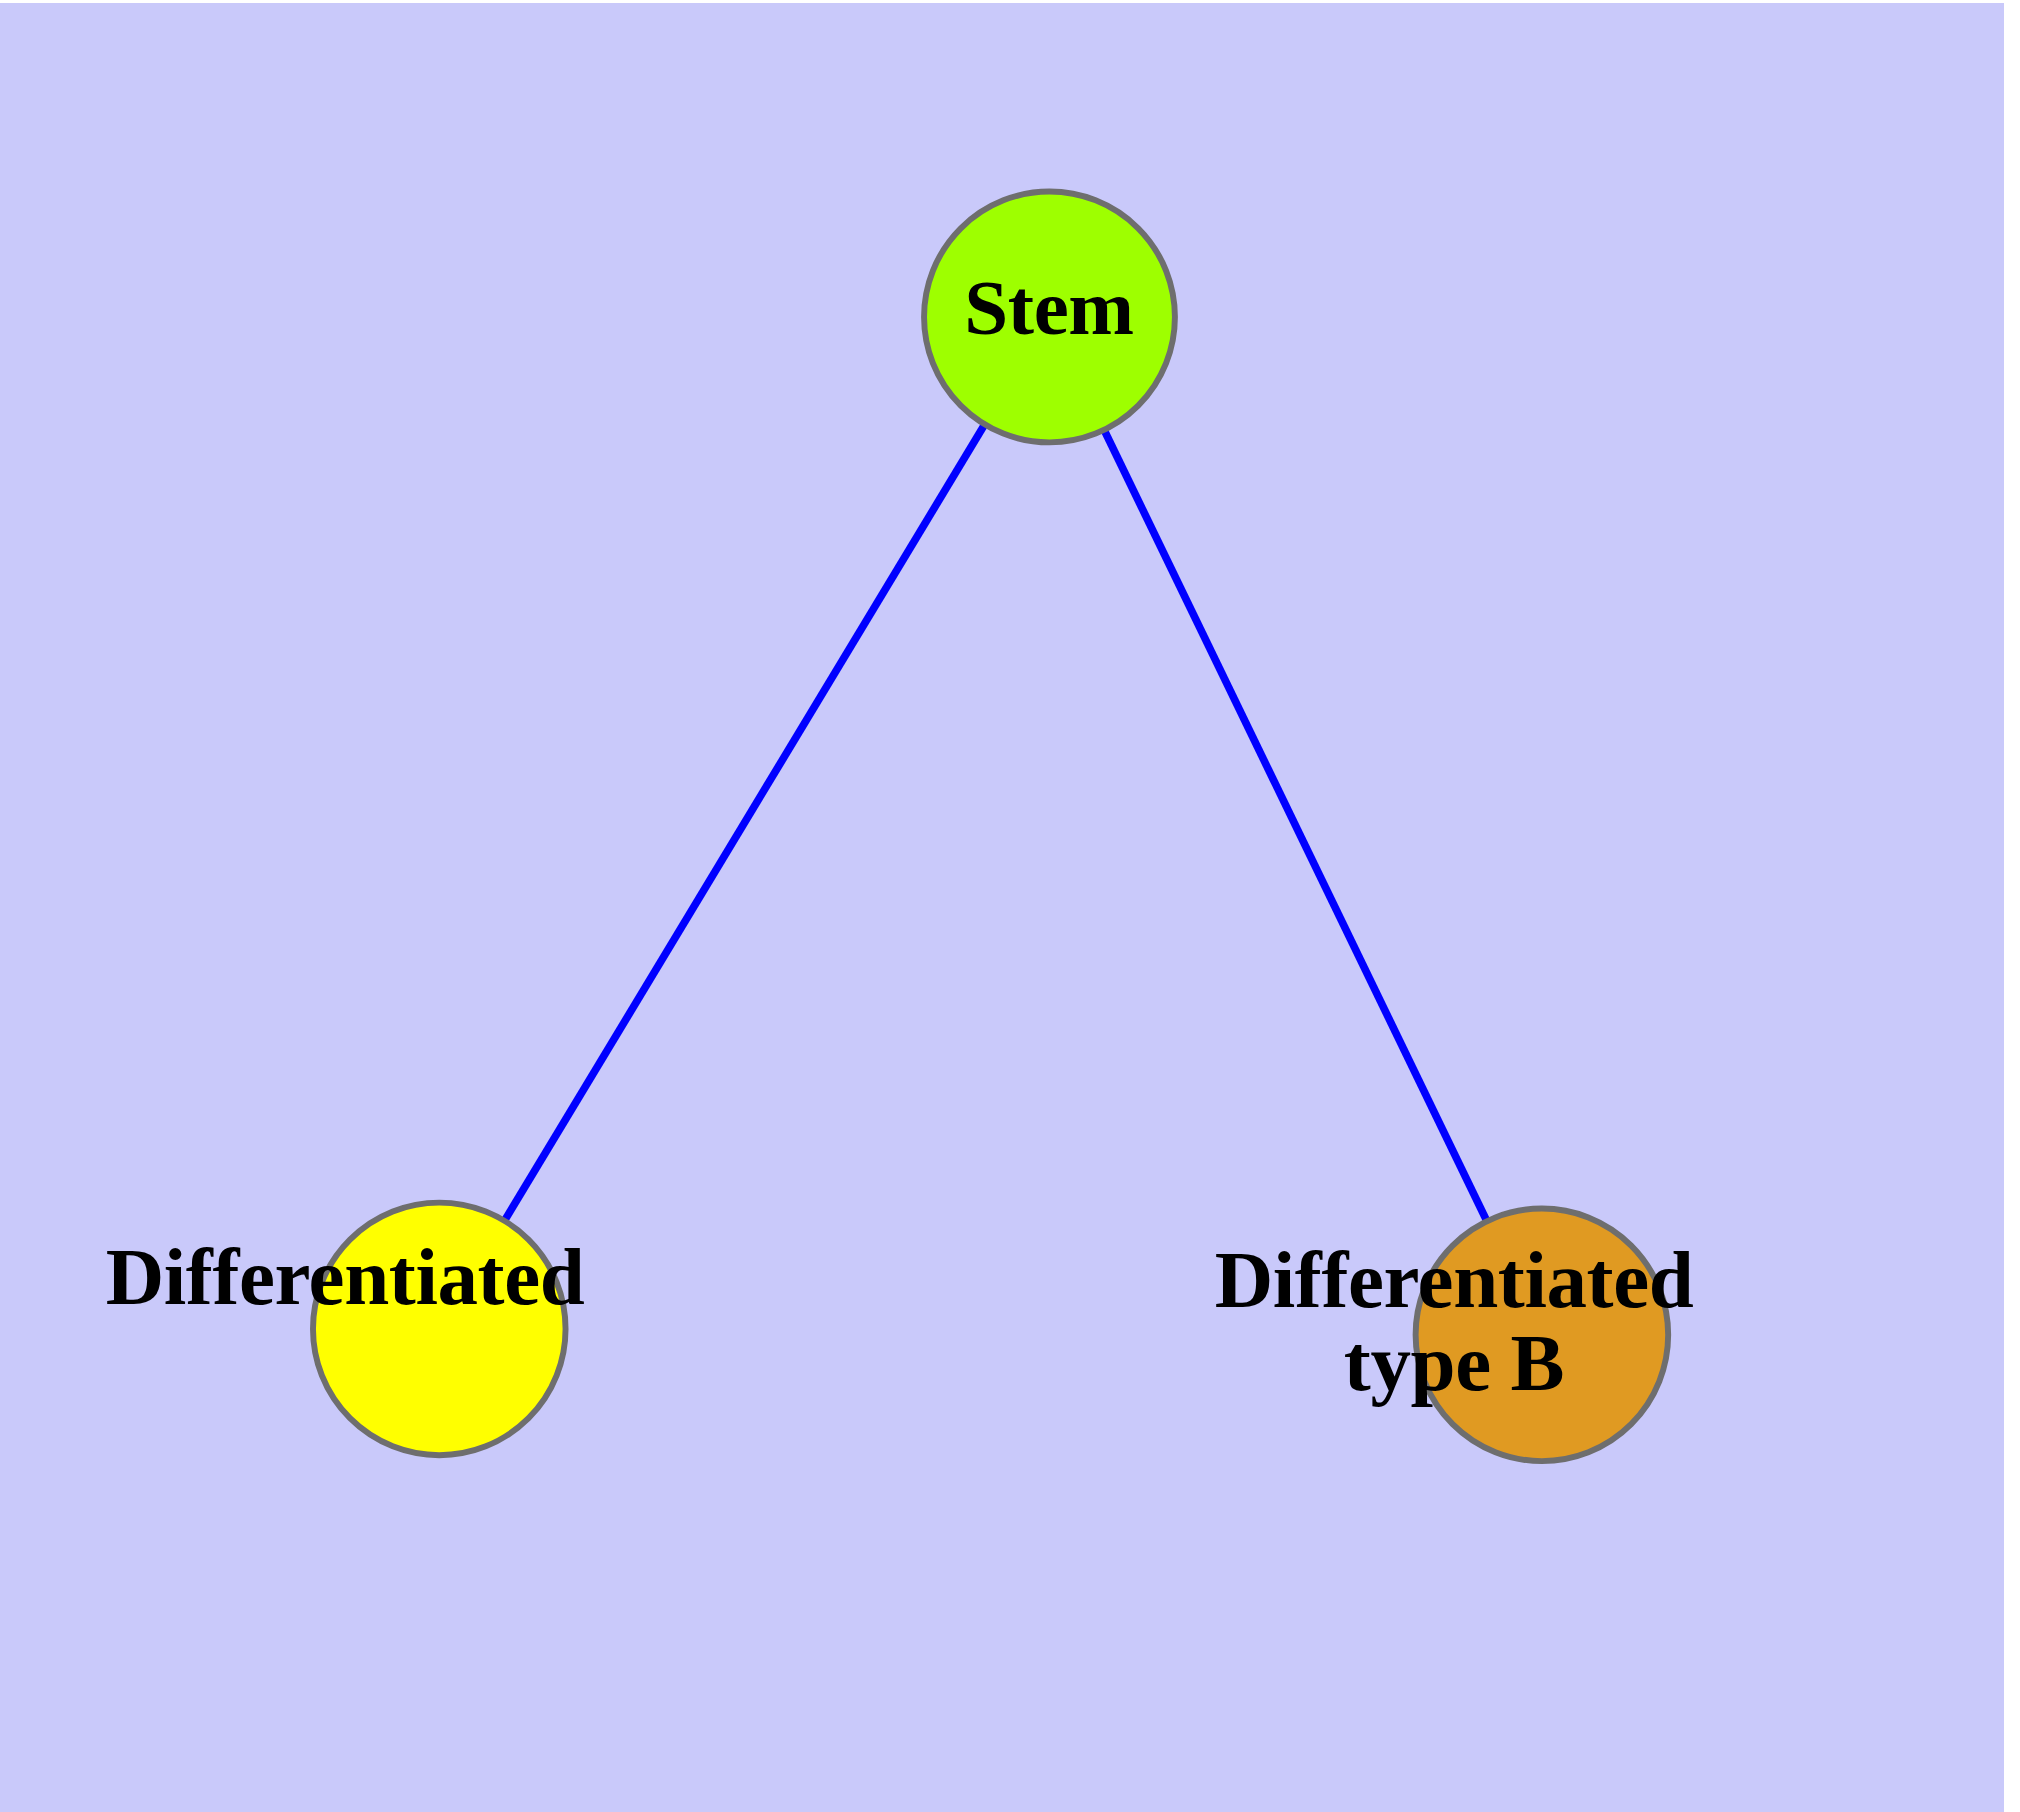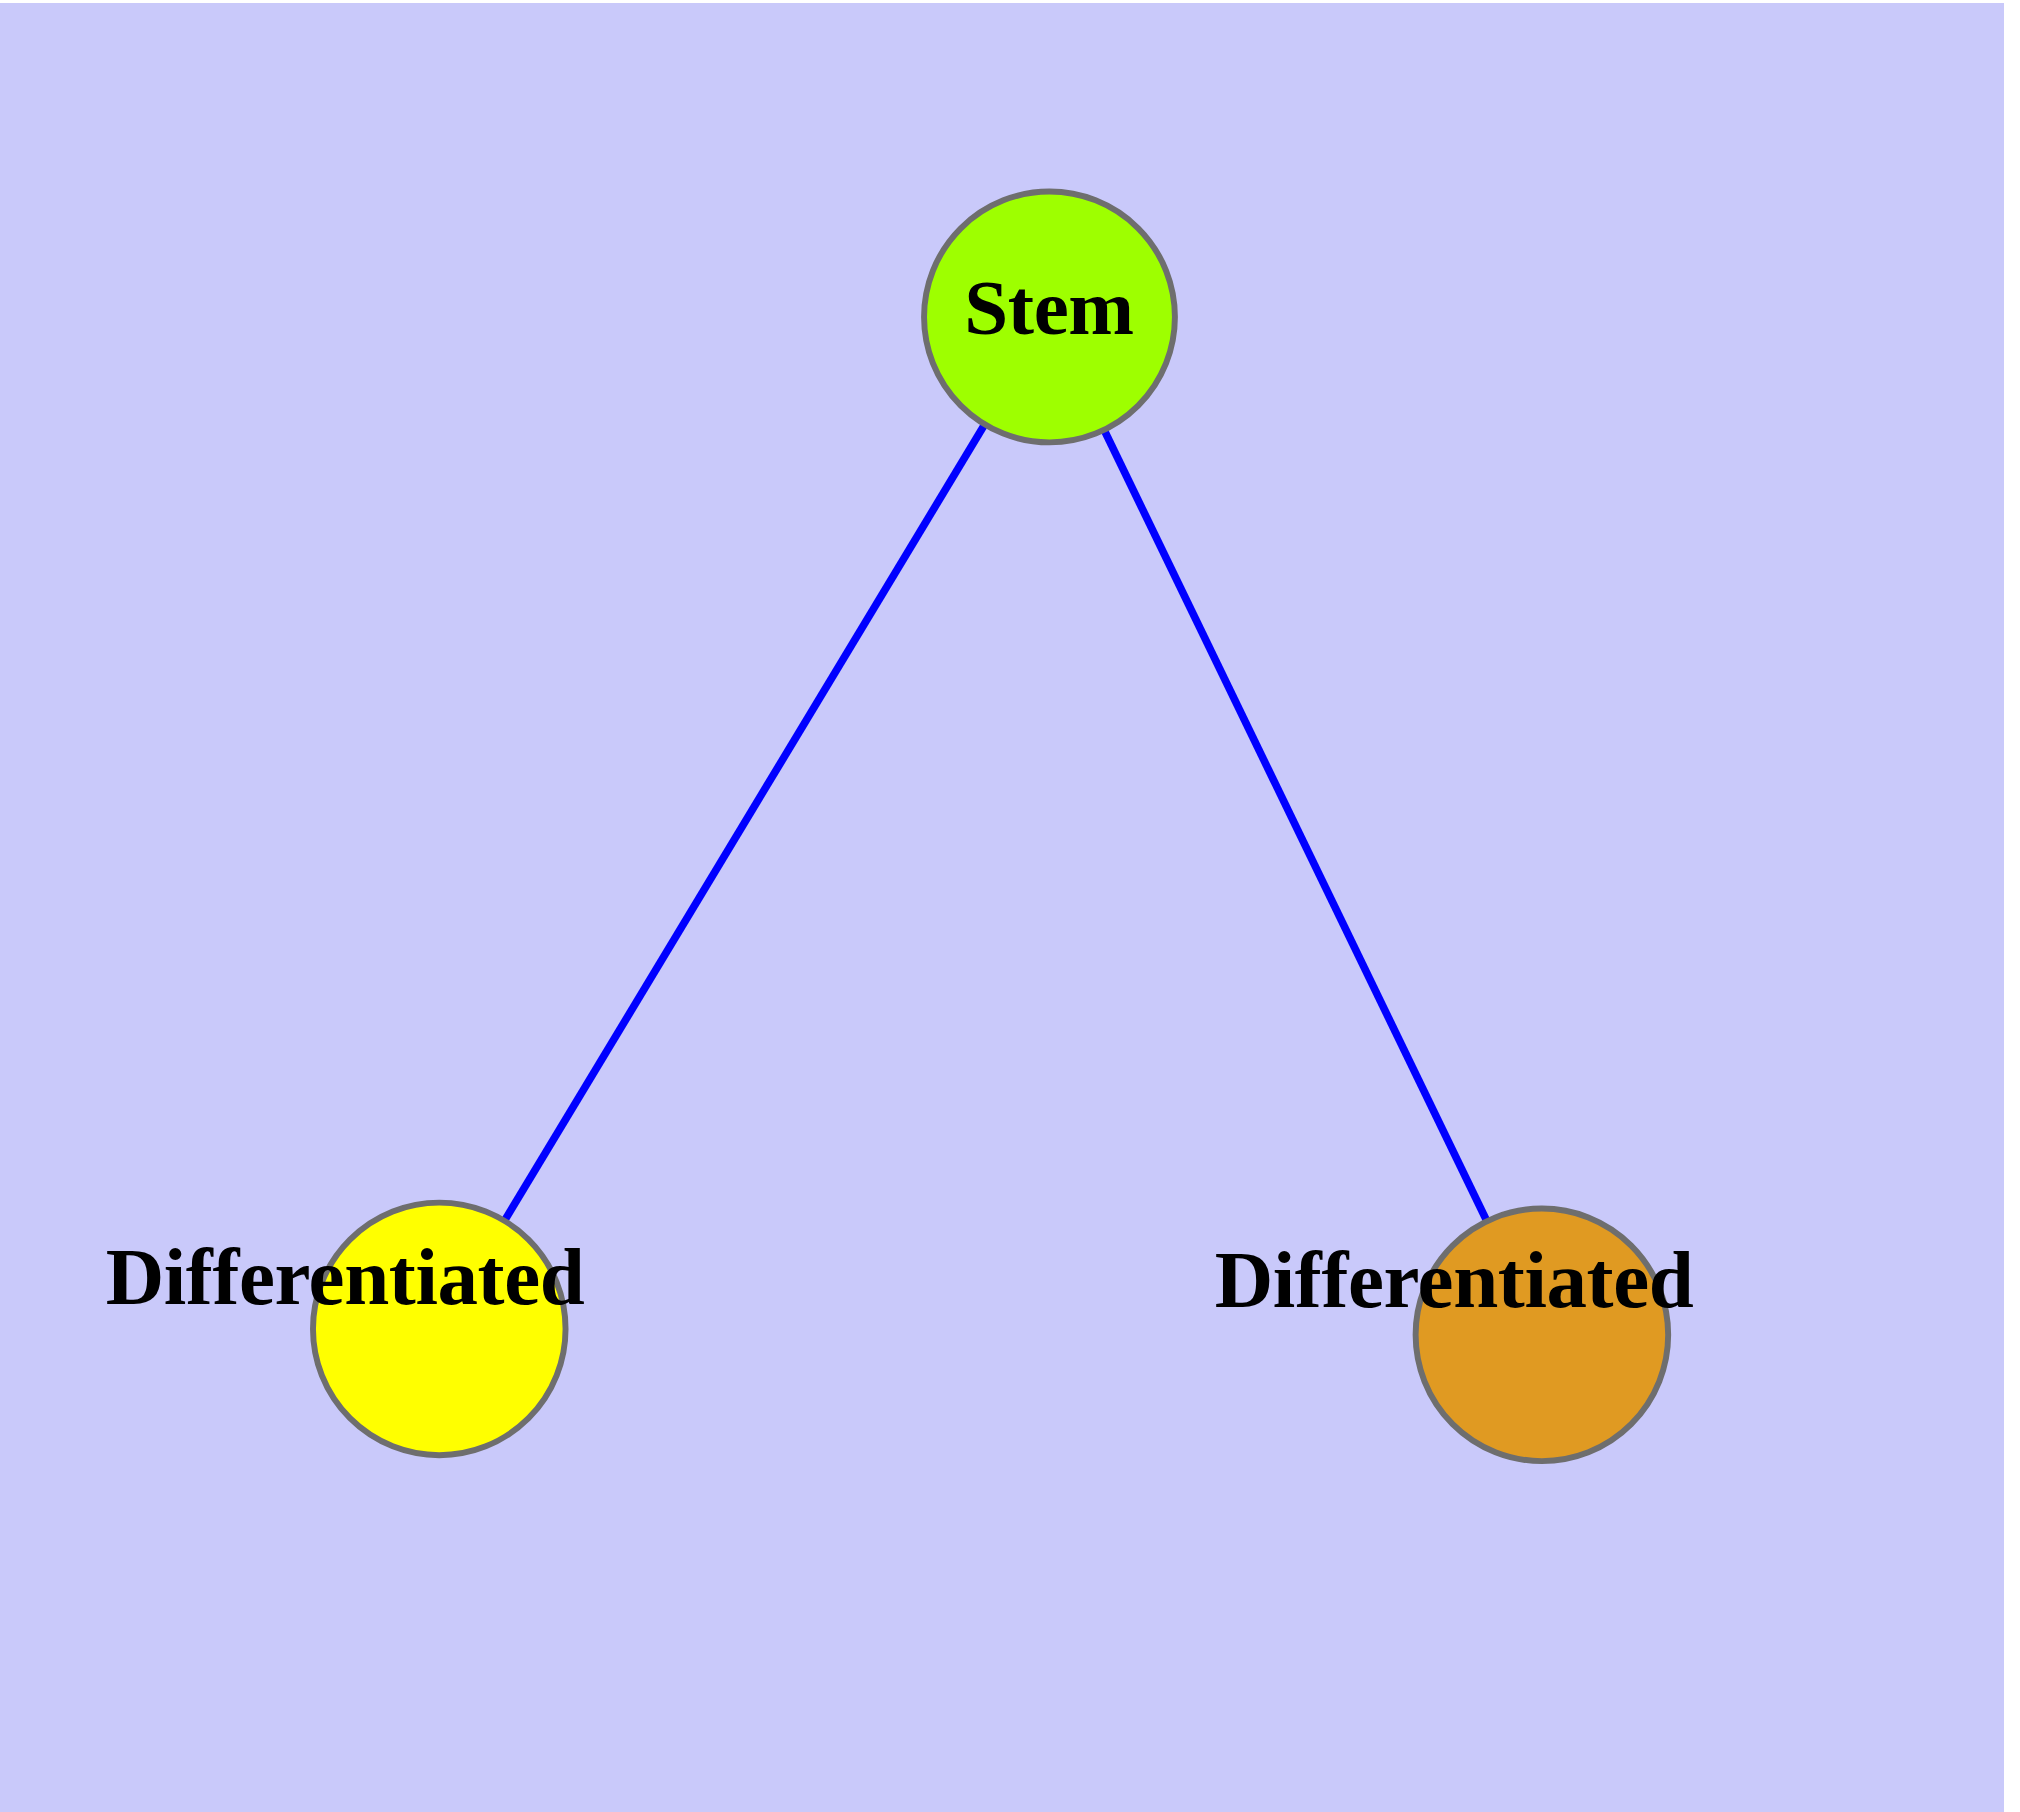--- a/index.html
+++ b/index.html
@@ -77,16 +77,16 @@
       <circle cx="518" cy="1568" r="149" fill="#ffff00" stroke="#6e6e6e" stroke-width="7"></circle>
       <circle cx="1819" cy="1575" r="149" fill="#e09a22" stroke="#6e6e6e" stroke-width="7"></circle>
       <circle cx="1238" cy="374" r="148" fill="#9eff00" stroke="#6e6e6e" stroke-width="7"></circle>
     </g>
   </svg>
 
   <div id="label-stem" class="node-label"><span>Stem</span></div>
 
   <div id="label-diff-a" class="node-label"><div>Differentiated</div></div>
 
-  <div id="label-diff-b" class="node-label"><div>Differentiated</div></div>
+  <div id="label-diff-b" class="node-label"><div>Differentiated</div><div>type B</div></div>
 
 </div>
 
 
 </body></html>

